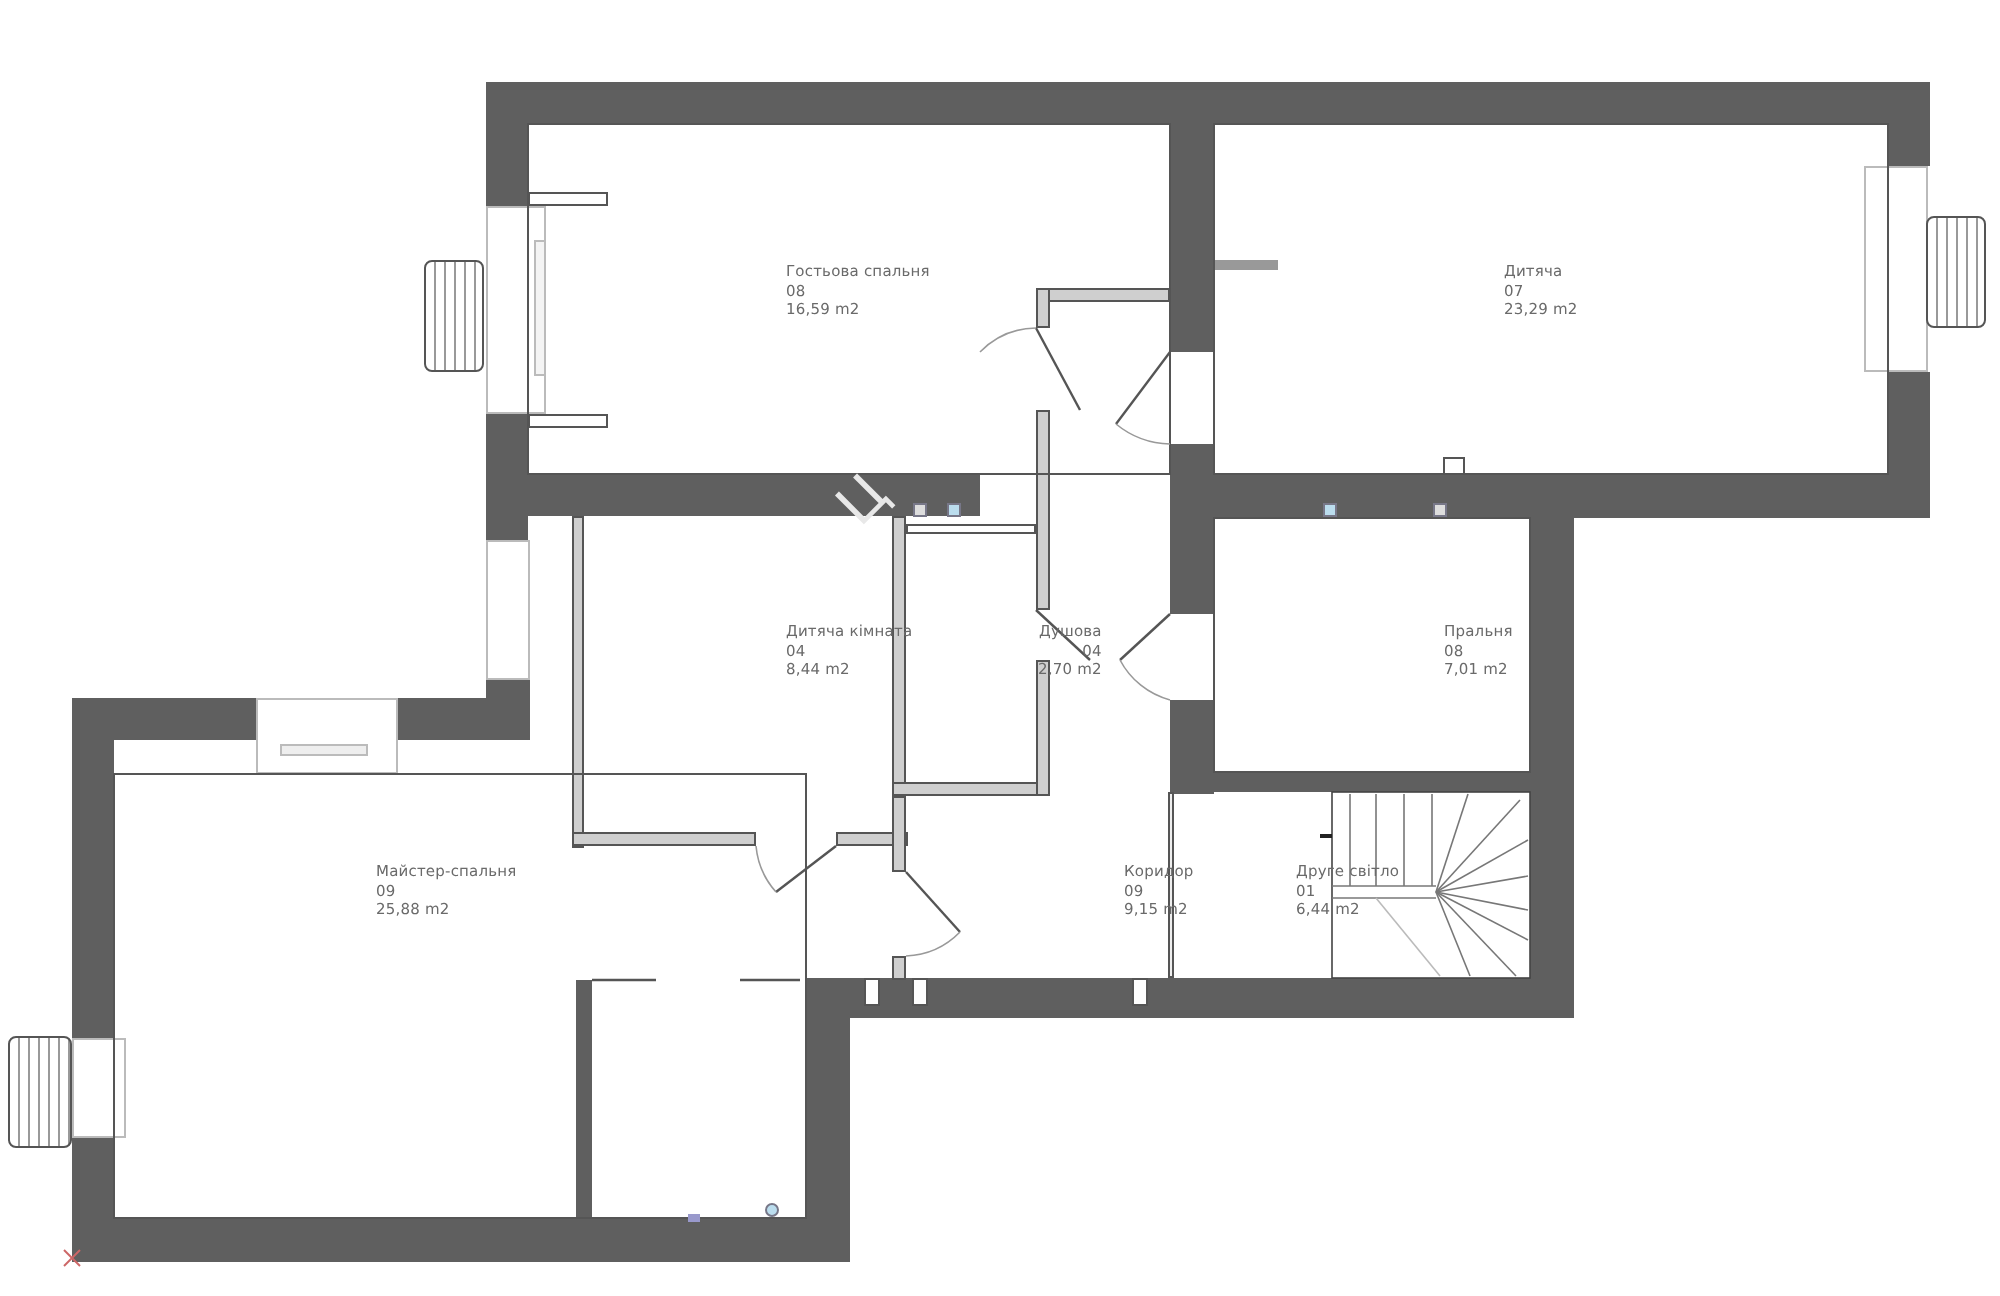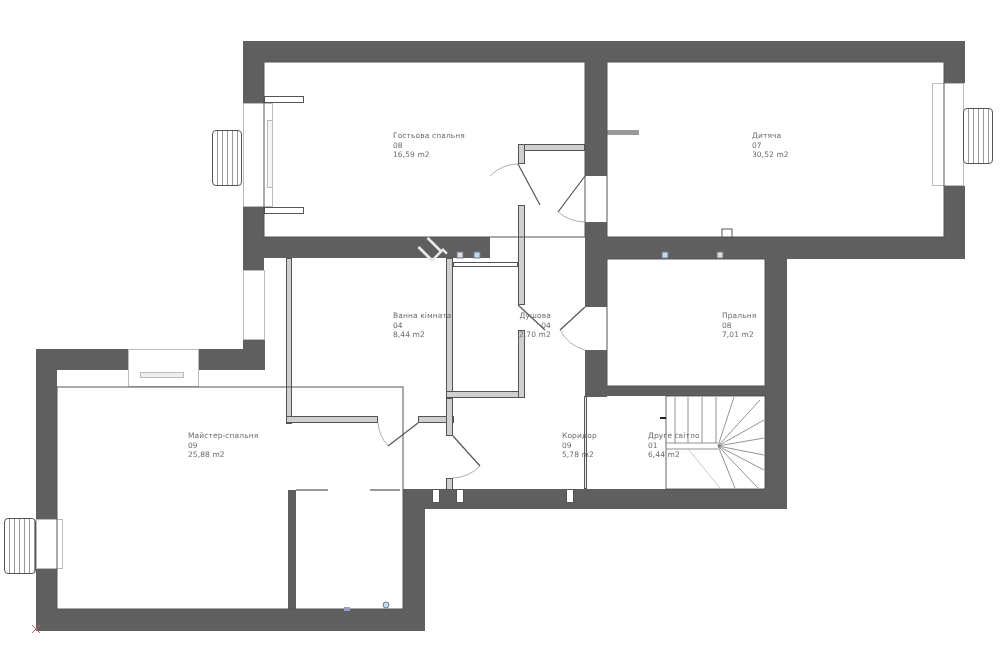--- a/index.html
+++ b/index.html
@@ -165,24 +165,24 @@
   </svg>
 
   <div class="room-label" style="left:345px;top:131px;">
     <span>Гостьова спальня</span>
     <span>08</span>
     <span>16,59 m2</span>
   </div>
   <div class="room-label" style="left:704px;top:131px;">
     <span>Дитяча</span>
     <span>07</span>
-    <span>30,52 m2</span>
+    <span>23,29 m2</span>
   </div>
   <div class="room-label" style="left:345px;top:311px;">
-    <span>Ванна кімната</span>
+    <span>Дитяча кімната</span>
     <span>04</span>
     <span>8,44 m2</span>
   </div>
   <div class="room-label" style="left:471px;top:311px;text-align:right;">
     <span>Душова</span>
     <span>04</span>
     <span>2,70 m2</span>
   </div>
   <div class="room-label" style="left:674px;top:311px;">
     <span>Пральня</span>
@@ -190,21 +190,21 @@
     <span>7,01 m2</span>
   </div>
   <div class="room-label" style="left:140px;top:431px;">
     <span>Майстер-спальня</span>
     <span>09</span>
     <span>25,88 m2</span>
   </div>
   <div class="room-label" style="left:514px;top:431px;">
     <span>Коридор</span>
     <span>09</span>
-    <span>5,78 m2</span>
+    <span>9,15 m2</span>
   </div>
   <div class="room-label" style="left:600px;top:431px;">
     <span>Друге світло</span>
     <span>01</span>
     <span>6,44 m2</span>
   </div>
 
 </div>
 
 </body></html>

